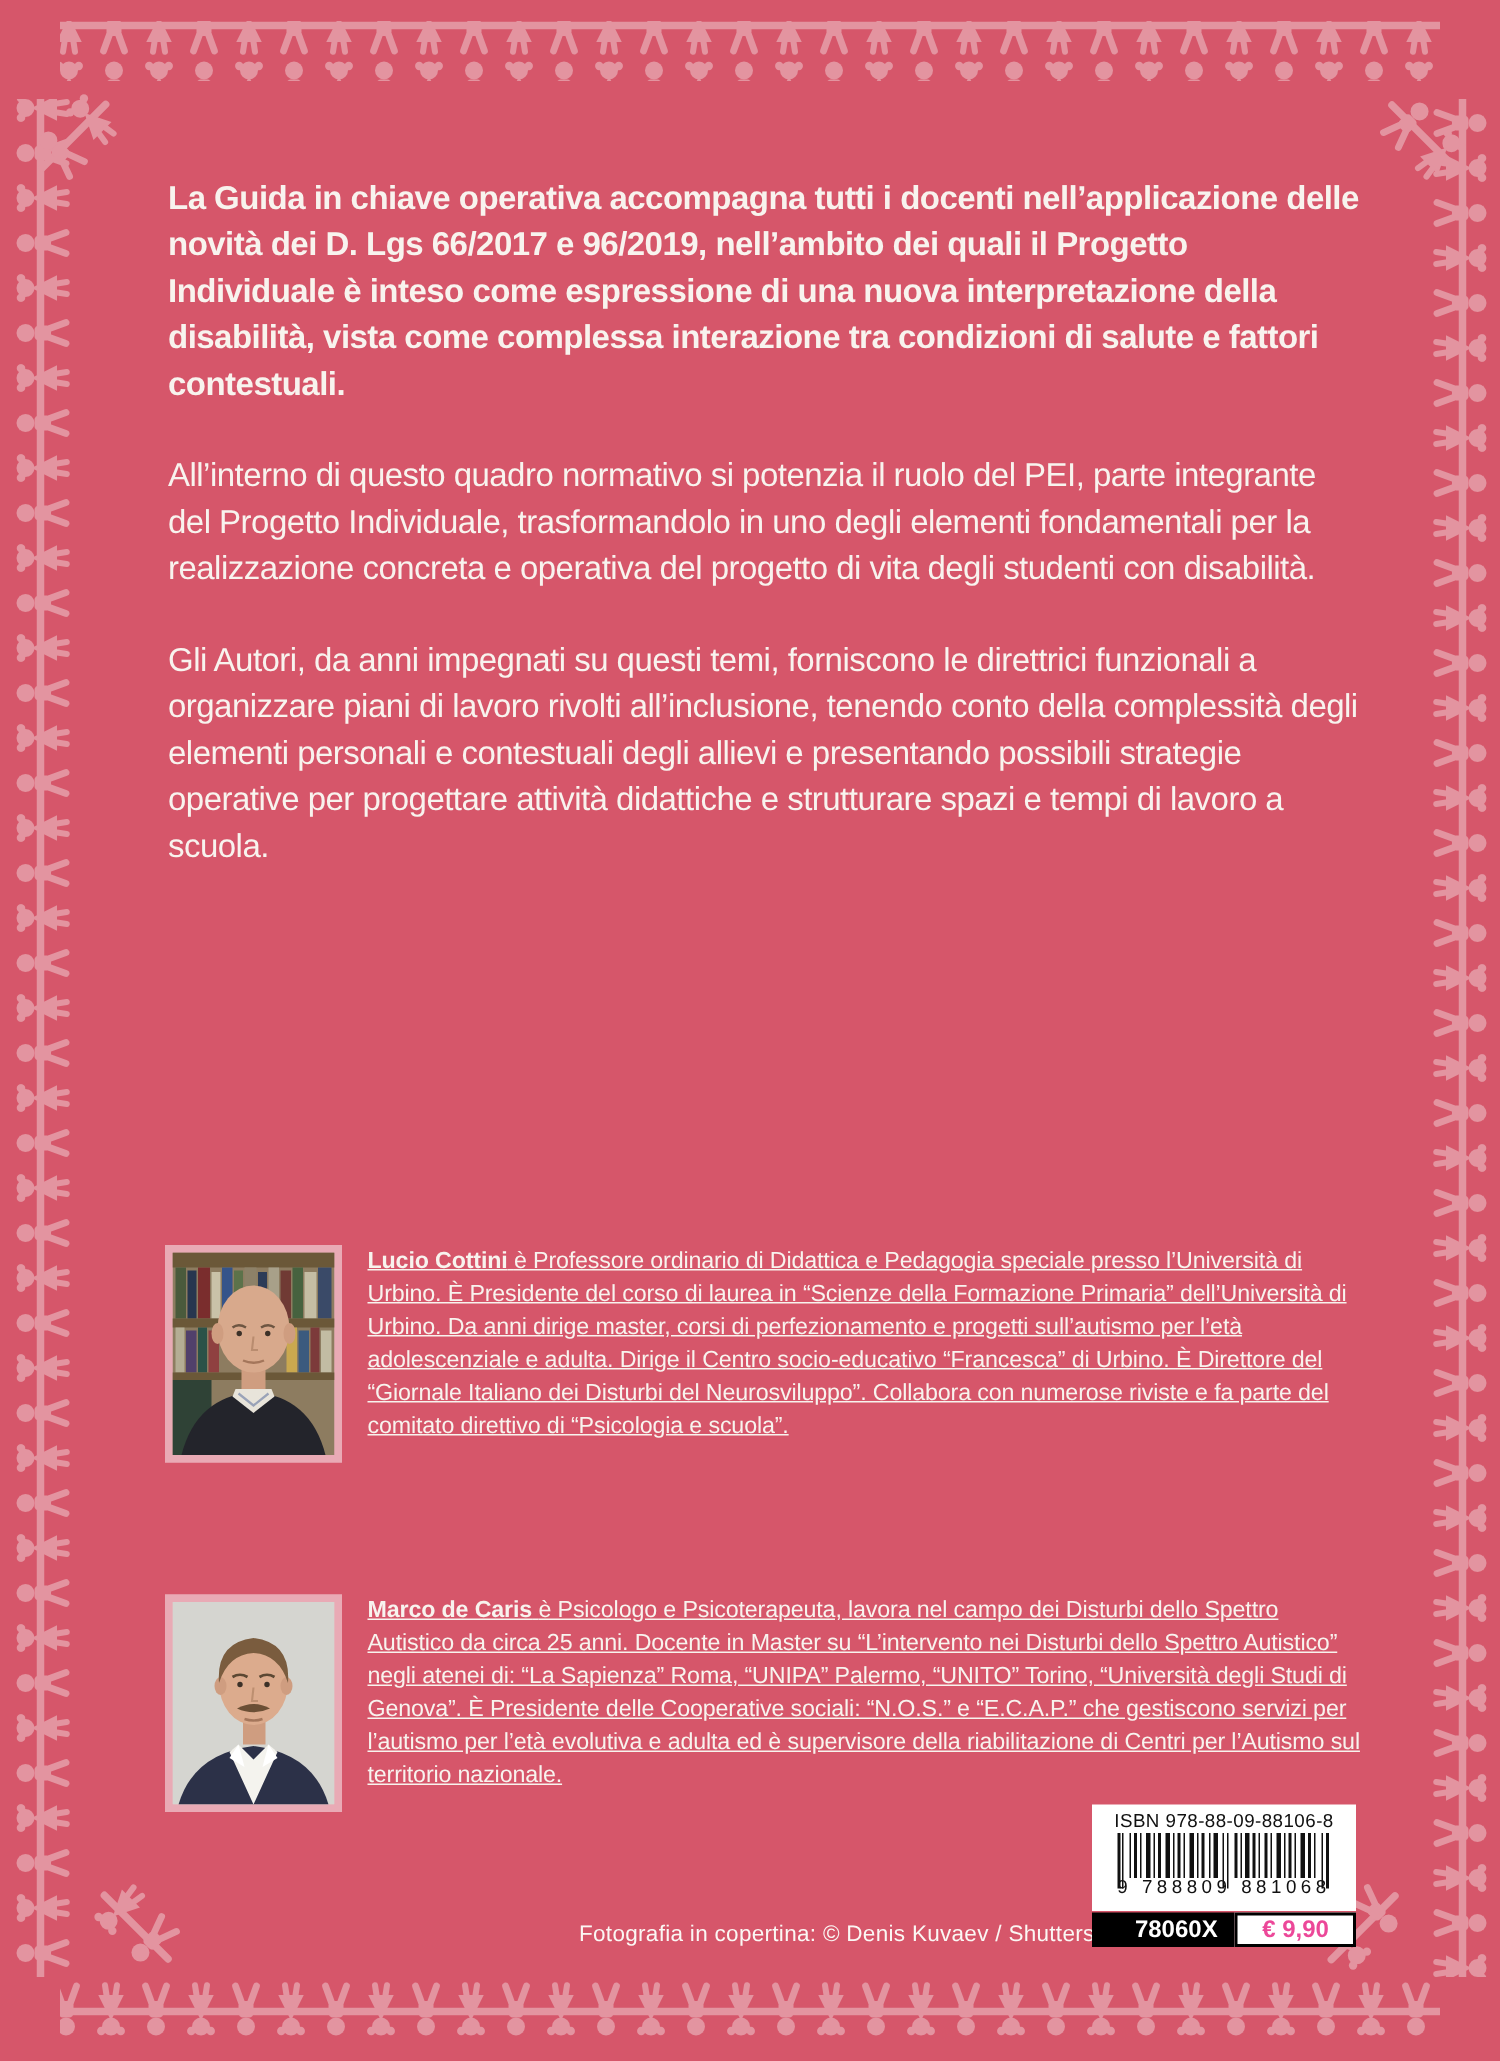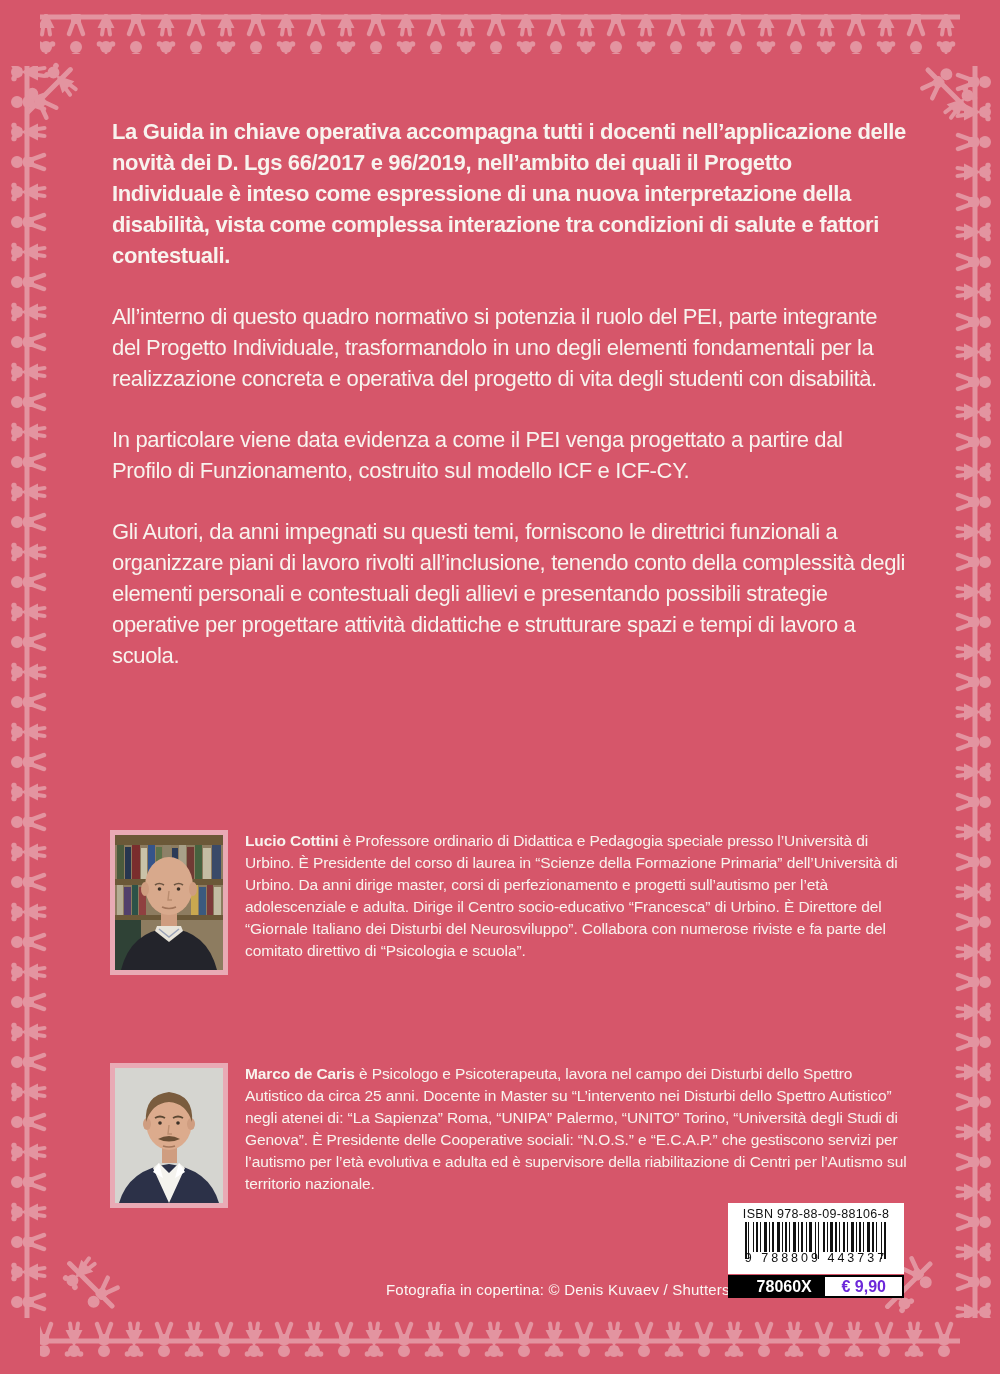--- a/index.html
+++ b/index.html
@@ -11,31 +11,31 @@
   }
   .border-overlay{position:absolute;left:0;top:0;width:1000px;height:1374px;pointer-events:none;}
   .blurb{position:absolute;left:112px;top:116px;width:795px;}
   .blurb p{margin:0 0 30px 0;font-size:22px;line-height:31px;letter-spacing:-0.35px;}
   .blurb p.lead{font-weight:bold;}
   .bio{position:absolute;left:110px;display:flex;gap:17px;align-items:flex-start;}
   .bio.bio-1{top:830px;}
   .bio.bio-2{top:1015px;margin-top:48px;}
   .photo-frame{flex:0 0 auto;width:118px;height:145px;background:#e9aab5;padding:0;box-sizing:border-box;border:5px solid #e9aab5;}
   .photo-frame svg{display:block;width:108px;height:135px;}
-  .bio-text{margin:0;width:662px;font-size:15.5px;line-height:21.9px;letter-spacing:-0.1px;}
+  .bio-text{margin:0;width:662px;font-size:15.5px;line-height:21.9px;letter-spacing:-0.1px;text-decoration:underline;}
   .bio-text strong{font-weight:bold;}
   .credit{position:absolute;left:386px;top:1281px;font-size:15px;letter-spacing:0.2px;color:#fbf7f4;}
   .isbn-block{position:absolute;left:728px;top:1203px;width:172px;}
   .isbn-box{background:#ffffff;color:#111;width:176px;height:71px;box-sizing:border-box;padding-top:4px;text-align:center;}
   .isbn-label{font-size:12.5px;letter-spacing:0.3px;color:#111;}
   .barcode-svg{display:block;margin:1px auto 0 auto;}
   .isbn-digits{font-size:12.5px;letter-spacing:3px;color:#111;margin-top:-9px;text-align:center;}
   .price-row{display:flex;width:176px;height:23px;margin-top:1px;}
   .code-cell{width:87px;background:#000;color:#fff;font-weight:bold;font-size:16px;display:flex;align-items:center;justify-content:center;padding-left:17px;}
-  .price-cell{width:89px;box-sizing:border-box;background:#fff;color:#6d28d9;border:2px solid #000;font-weight:bold;font-size:16px;display:flex;align-items:center;justify-content:center;}
+  .price-cell{width:89px;box-sizing:border-box;background:#fff;color:#ec4899;border:2px solid #000;font-weight:bold;font-size:16px;display:flex;align-items:center;justify-content:center;}
 </style>
 </head>
 <body>
 
 <div class="cover">
 
   <svg class="border-overlay" viewBox="0 0 1000 1374" xmlns="http://www.w3.org/2000/svg">
     <defs>
       <g id="pair" fill="#e394a0" stroke="#e394a0">
         <path d="M0 17 H60" fill="none" stroke-width="5" stroke-linecap="round"></path>
@@ -77,21 +77,20 @@
         <use href="#pair"></use>
       </g>
     <g transform="translate(942,1276) rotate(135)">
         <use href="#pair"></use>
       </g>
   </svg>
 
   <div class="blurb">
     <p class="lead">La Guida in chiave operativa accompagna tutti i docenti nell’applicazione delle novità dei D. Lgs 66/2017 e 96/2019, nell’ambito dei quali il Progetto Individuale è inteso come espressione di una nuova interpretazione della disabilità, vista come complessa interazione tra condizioni di salute e fattori contestuali.</p>
     <p>All’interno di questo quadro normativo si potenzia il ruolo del PEI, parte integrante del Progetto Individuale, trasformandolo in uno degli elementi fondamentali per la realizzazione concreta e operativa del progetto di vita degli studenti con disabilità.</p>
-    <p>In particolare viene data evidenza a come il PEI venga progettato a partire dal Profilo di Funzionamento, costruito sul modello ICF e ICF-CY.</p>
     <p>Gli Autori, da anni impegnati su questi temi, forniscono le direttrici funzionali a organizzare piani di lavoro rivolti all’inclusione, tenendo conto della complessità degli elementi personali e contestuali degli allievi e presentando possibili strategie operative per progettare attività didattiche e strutturare spazi e tempi di lavoro a scuola.</p>
   </div>
 
   <div class="bio bio-1">
     <div class="photo-frame">
       <svg viewBox="0 0 108 135" xmlns="http://www.w3.org/2000/svg">
         <rect width="108" height="135" fill="#8d7c60"></rect>
         <rect x="0" y="0" width="108" height="10" fill="#6b5838"></rect>
         <g>
           <rect x="2" y="10" width="7" height="34" fill="#4a5a3c"></rect>
@@ -167,21 +166,21 @@
 
   <div class="isbn-block">
     <div class="isbn-box">
       <div class="isbn-label">ISBN 978-88-09-88106-8</div>
       <svg class="barcode-svg" width="150" height="38" viewBox="0 0 150 38" xmlns="http://www.w3.org/2000/svg">
         <g fill="#111">
           <path d="M4 0h2v37h-2zM7 0h1v37h-1zM74 0h1v37h-1zM77 0h1v37h-1zM140 0h1v37h-1zM143 0h2v37h-2z"></path>
           <path d="M12 0h1v30h-1zM15 0h2v30h-2zM19 0h1v30h-1zM23 0h3v30h-3zM28 0h1v30h-1zM31 0h2v30h-2zM36 0h3v30h-3zM41 0h1v30h-1zM44 0h2v30h-2zM48 0h1v30h-1zM52 0h3v30h-3zM57 0h1v30h-1zM60 0h2v30h-2zM65 0h1v30h-1zM68 0h3v30h-3zM82 0h2v30h-2zM86 0h1v30h-1zM89 0h3v30h-3zM94 0h2v30h-2zM98 0h1v30h-1zM102 0h2v30h-2zM106 0h1v30h-1zM110 0h3v30h-3zM115 0h1v30h-1zM118 0h2v30h-2zM122 0h1v30h-1zM126 0h3v30h-3zM131 0h2v30h-2zM135 0h1v30h-1z"></path>
         </g>
       </svg>
-      <div class="isbn-digits">9 788809 443737</div>
+      <div class="isbn-digits">9 788809 881068</div>
     </div>
     <div class="price-row">
       <div class="code-cell">78060X</div>
       <div class="price-cell">€ 9,90</div>
     </div>
   </div>
 
 </div>
 
 </body></html>

